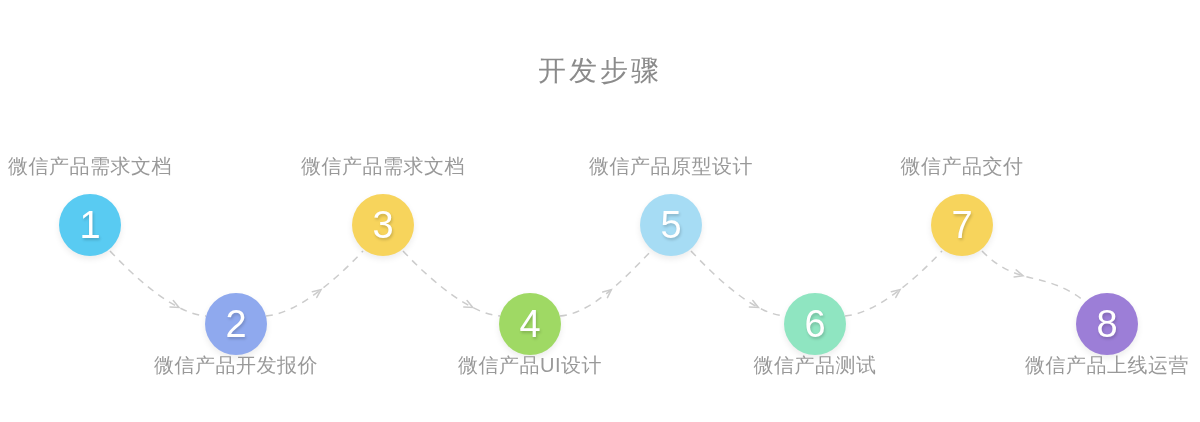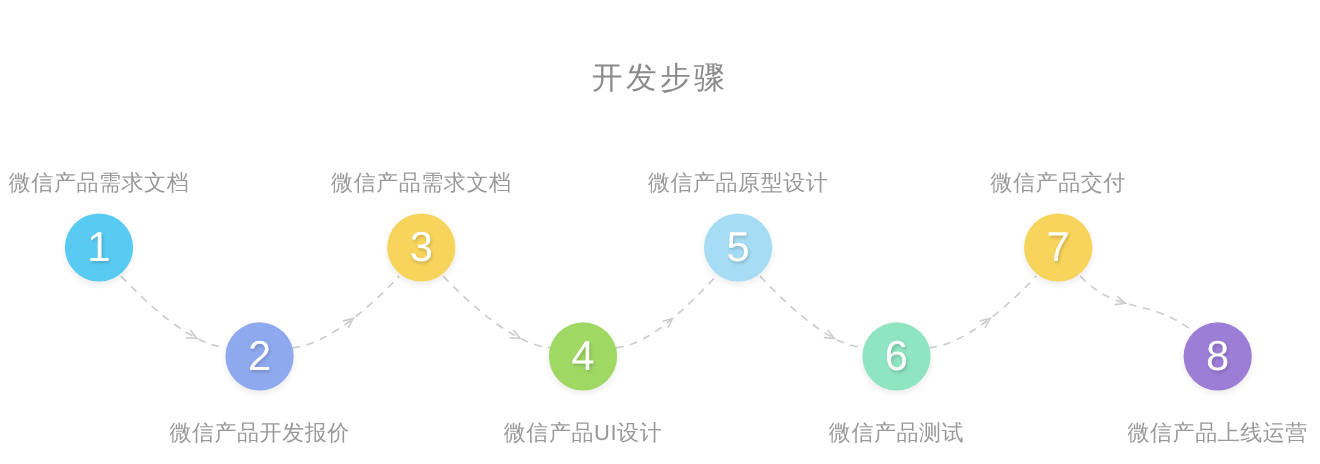--- a/index.html
+++ b/index.html
@@ -43,21 +43,21 @@
     position:absolute;
     width:240px;
     margin-left:-120px;
     text-align:center;
     font-size:20px;
     letter-spacing:0.5px;
     color:#999999;
     white-space:nowrap;
   }
   .step-label.top{top:-72px;}
-  .step-label.bottom{top:56px;}
+  .step-label.bottom{top:28px;}
 </style>
 </head>
 <body>
 
 <div class="stage">
   <h1 class="page-title">开发步骤</h1>
   <svg id="connector-svg" viewBox="0 0 1200 422" xmlns="http://www.w3.org/2000/svg">
       <path d="M110 251 C142 285 178 314 206 316" fill="none" stroke="#cccccc" stroke-width="1.5" stroke-dasharray="7 6"></path>
       <polyline points="169.97648817042216,307.0300473513117 178.964,307.50399999999996 173.3180955359855,300.4951653762397" fill="none" stroke="#cccccc" stroke-width="1.5" stroke-linecap="round"></polyline>
       <path d="M266 316 C294 314 331 285 363 251" fill="none" stroke="#cccccc" stroke-width="1.5" stroke-dasharray="7 6"></path>

